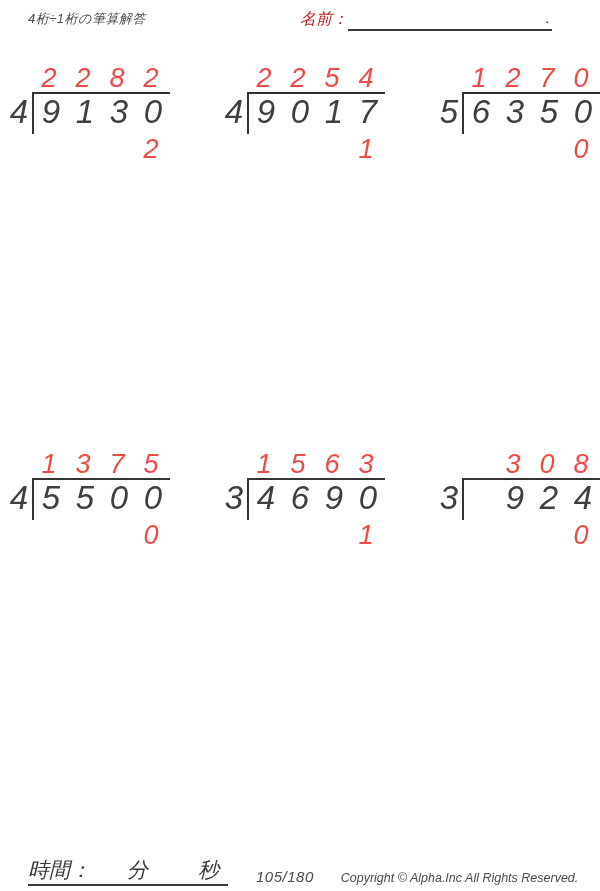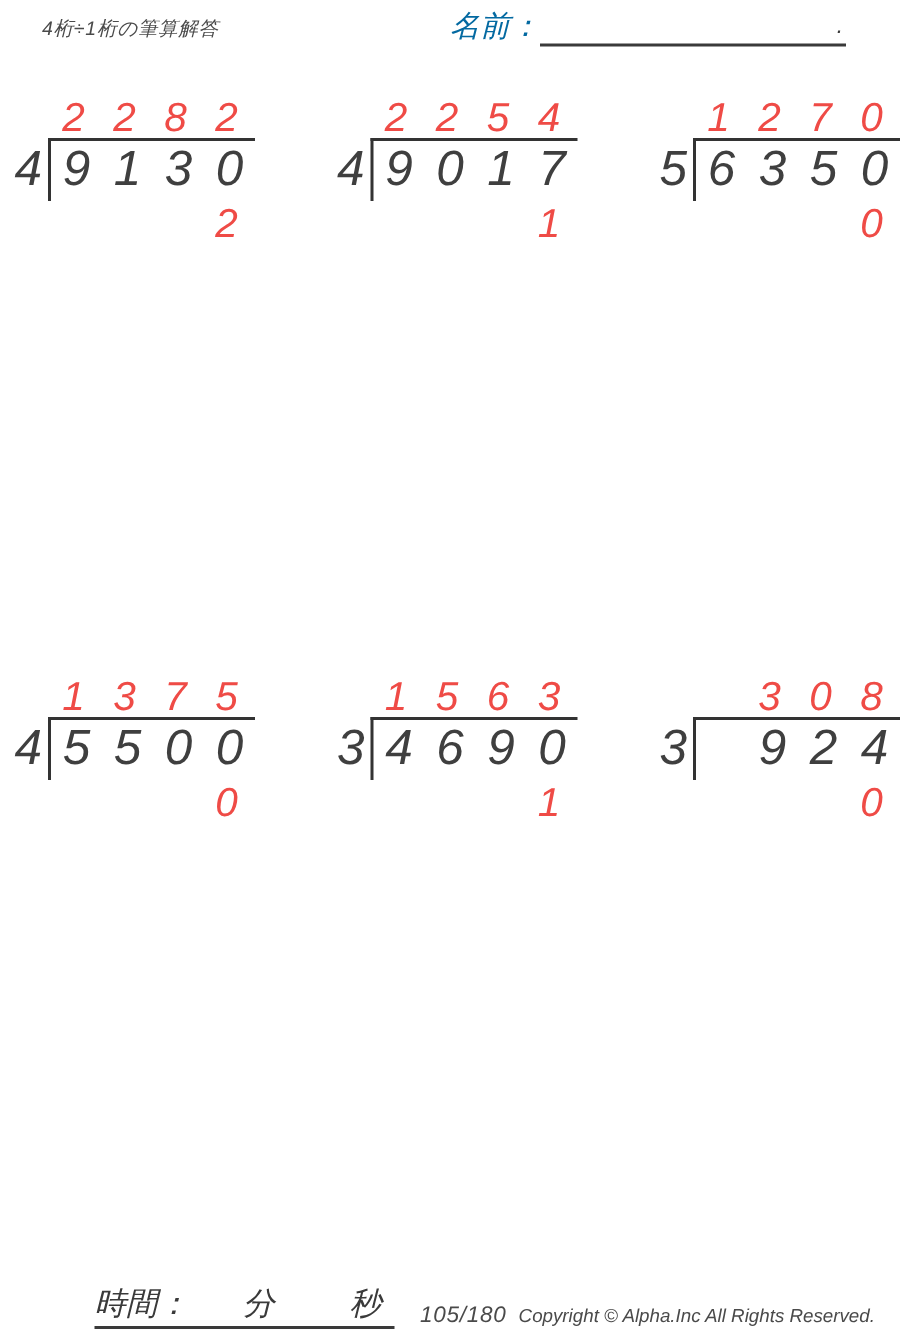--- a/index.html
+++ b/index.html
@@ -20,21 +20,21 @@
 
   
   .doc-title {
     position: absolute; left: 28px; top: 10px;
     font-size: 13px; color: #4a4a4a; letter-spacing: 0.5px;
   }
   .name-block {
     position: absolute; left: 300px; top: 6px;
     display: flex; align-items: flex-end;
   }
-  .name-label { font-size: 20px; line-height: 25px; color: #0369a1; }
+  .name-label { font-size: 16px; line-height: 25px; color: #b91c1c; }
   .name-line {
     width: 204px; border-bottom: 2px solid #3a3a3a;
     text-align: right; font-size: 15px; line-height: 22px; color: #3a3a3a;
     padding-right: 2px;
   }
 
   
   .problems-layer { position: absolute; left: 0; top: 0; width: 600px; height: 891px; }
   .problem { position: absolute; display: flex; align-items: flex-start; }
   .divisor {
@@ -58,30 +58,29 @@
     margin-top: 2px; color: var(--red); font-size: 27px; line-height: 26px;
   }
 
   
   .time-block {
     position: absolute; left: 28px; top: 856px; width: 200px;
     border-bottom: 2px solid #3a3a3a;
     display: flex; align-items: flex-end;
     font-size: 21px; line-height: 27px; color: #3a3a3a;
     padding-bottom: 1px;
-    margin-left: 35px;
   }
   .time-min { margin-left: 36px; }
   .time-sec { margin-left: 50px; }
   .footer-right {
-    position: absolute; left: 280px; top: 868px;
+    position: absolute; left: 256px; top: 868px;
     display: flex; align-items: baseline; white-space: nowrap;
   }
   .page-number { font-size: 15px; color: #4a4a4a; letter-spacing: 0.5px; }
-  .copyright { font-size: 12.5px; color: #4a4a4a; margin-left: 8px; }
+  .copyright { font-size: 12.5px; color: #4a4a4a; margin-left: 27px; }
 </style>
 </head>
 <body>
 
 <div class="page">
 
   <div class="doc-title">4桁÷1桁の筆算解答</div>
 
   <div class="name-block">
     <span class="name-label">名前：</span>

